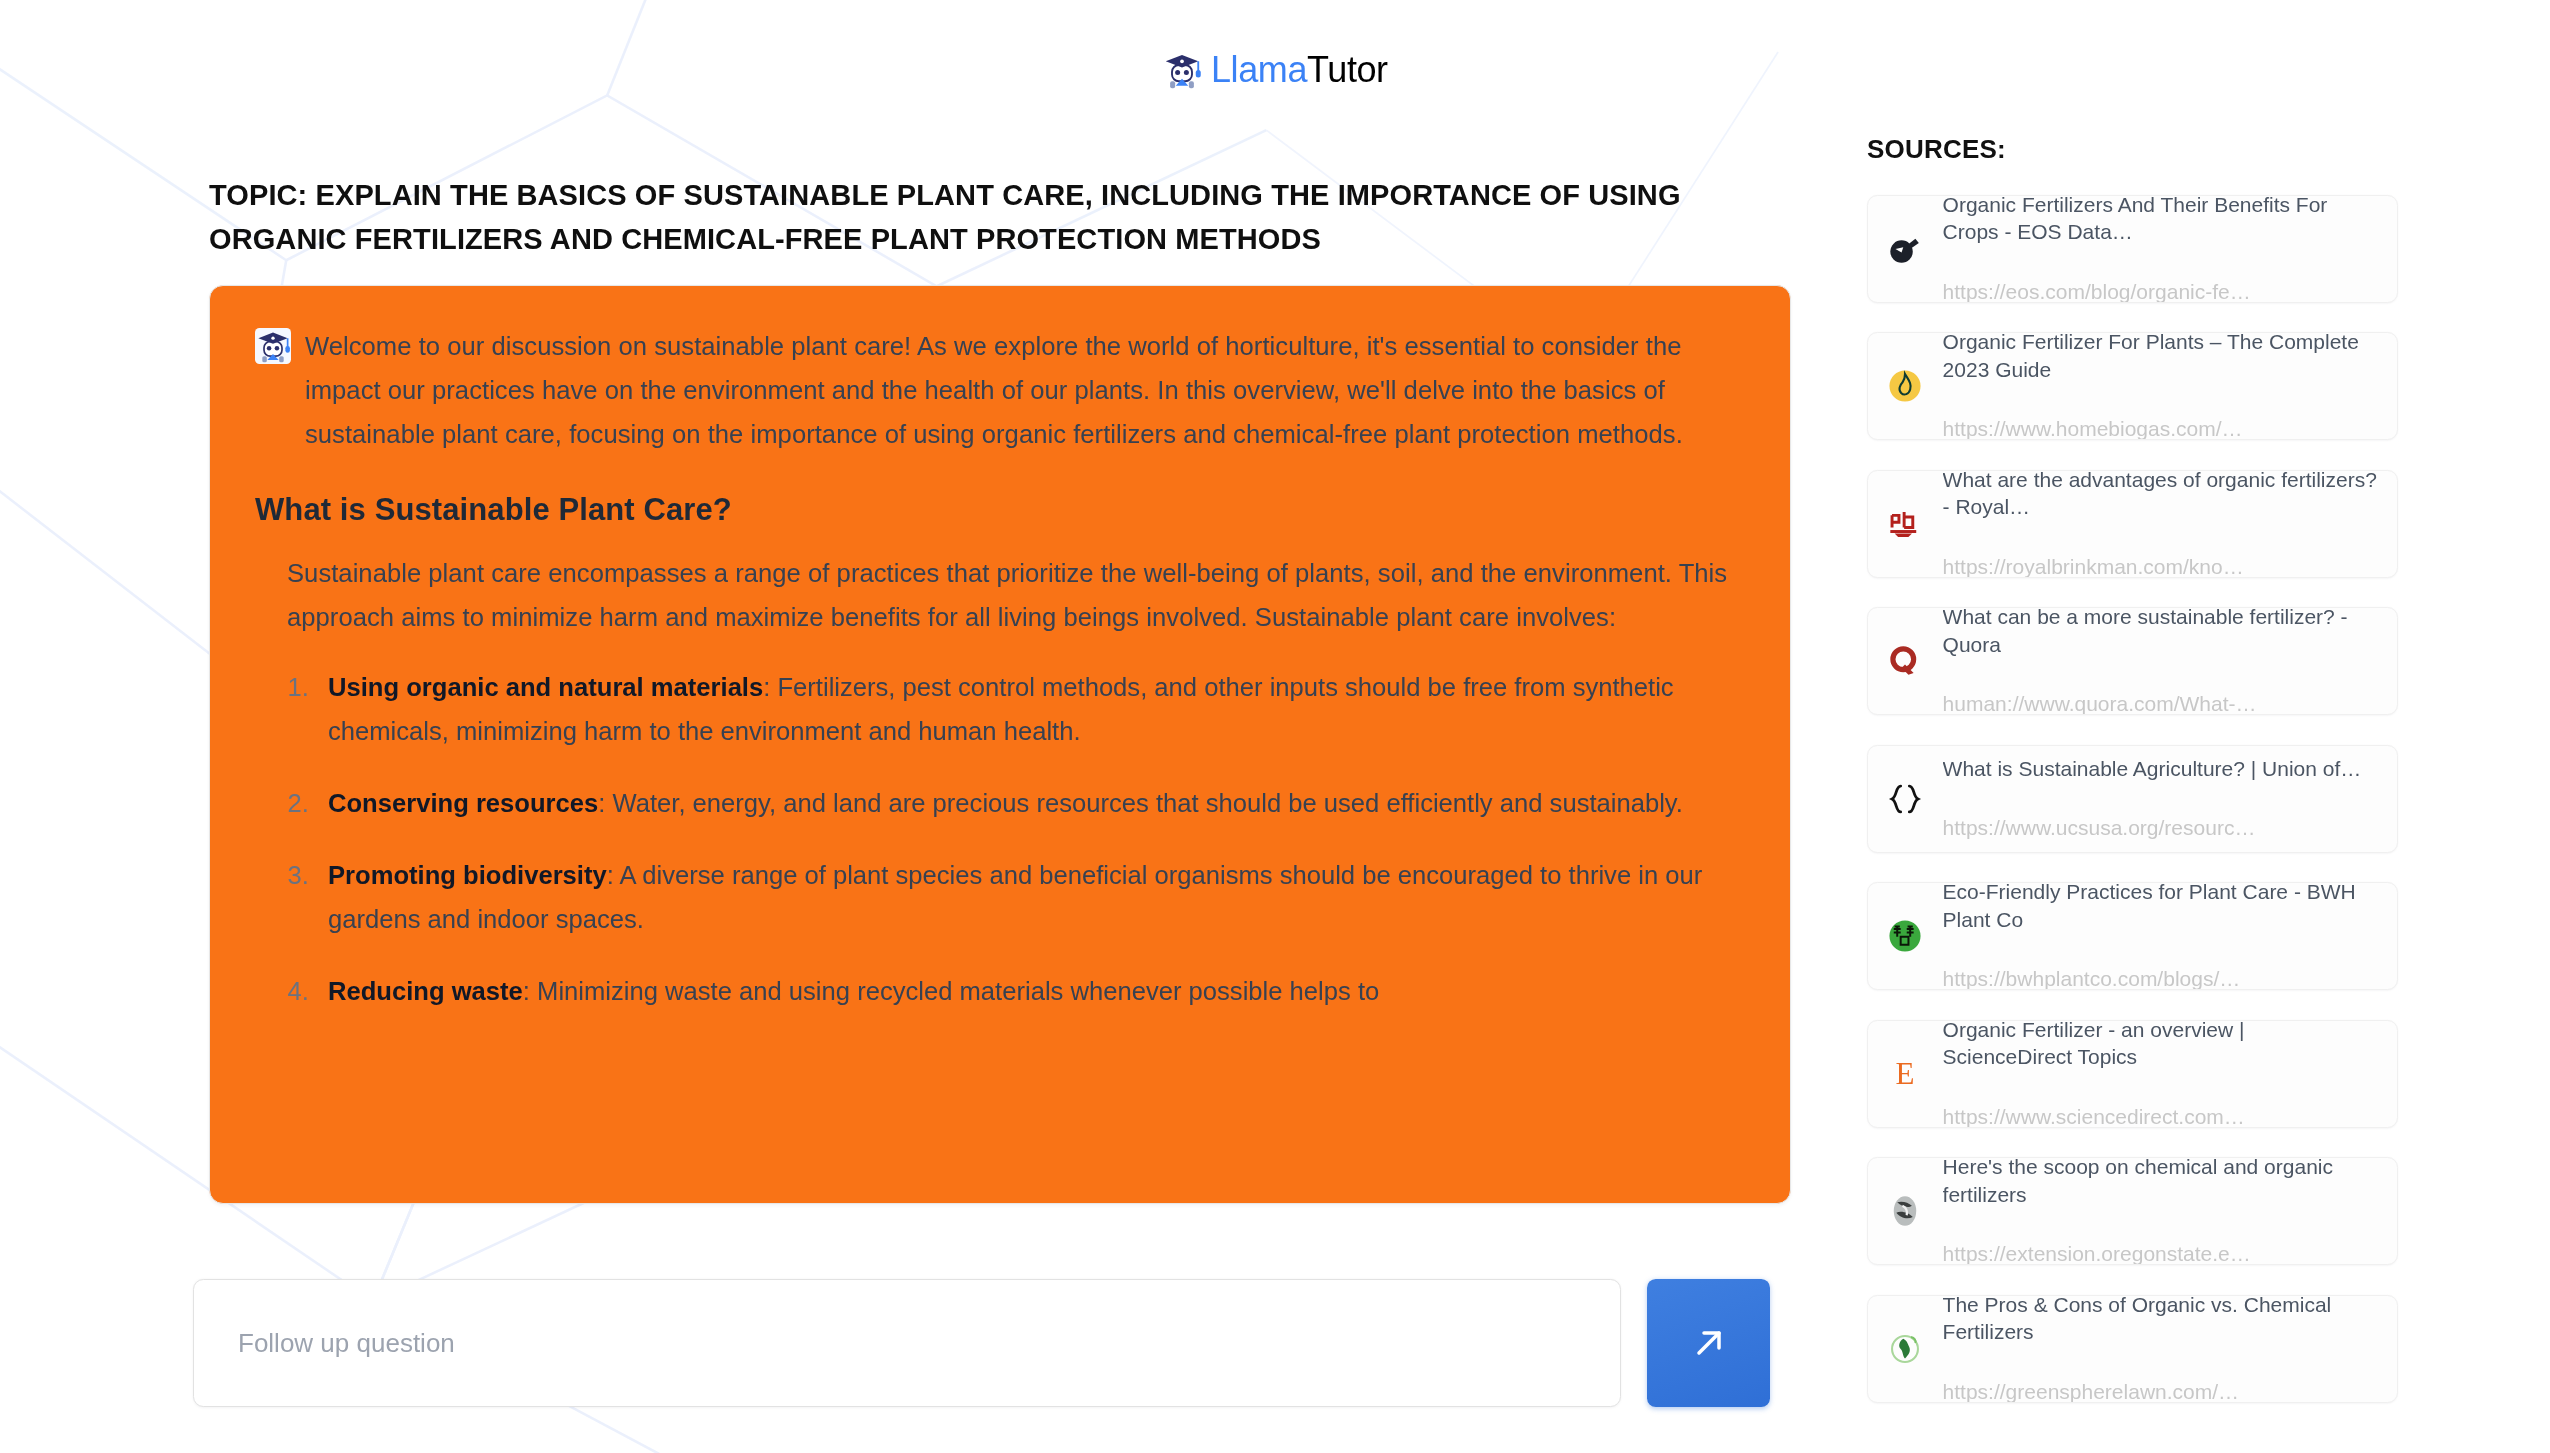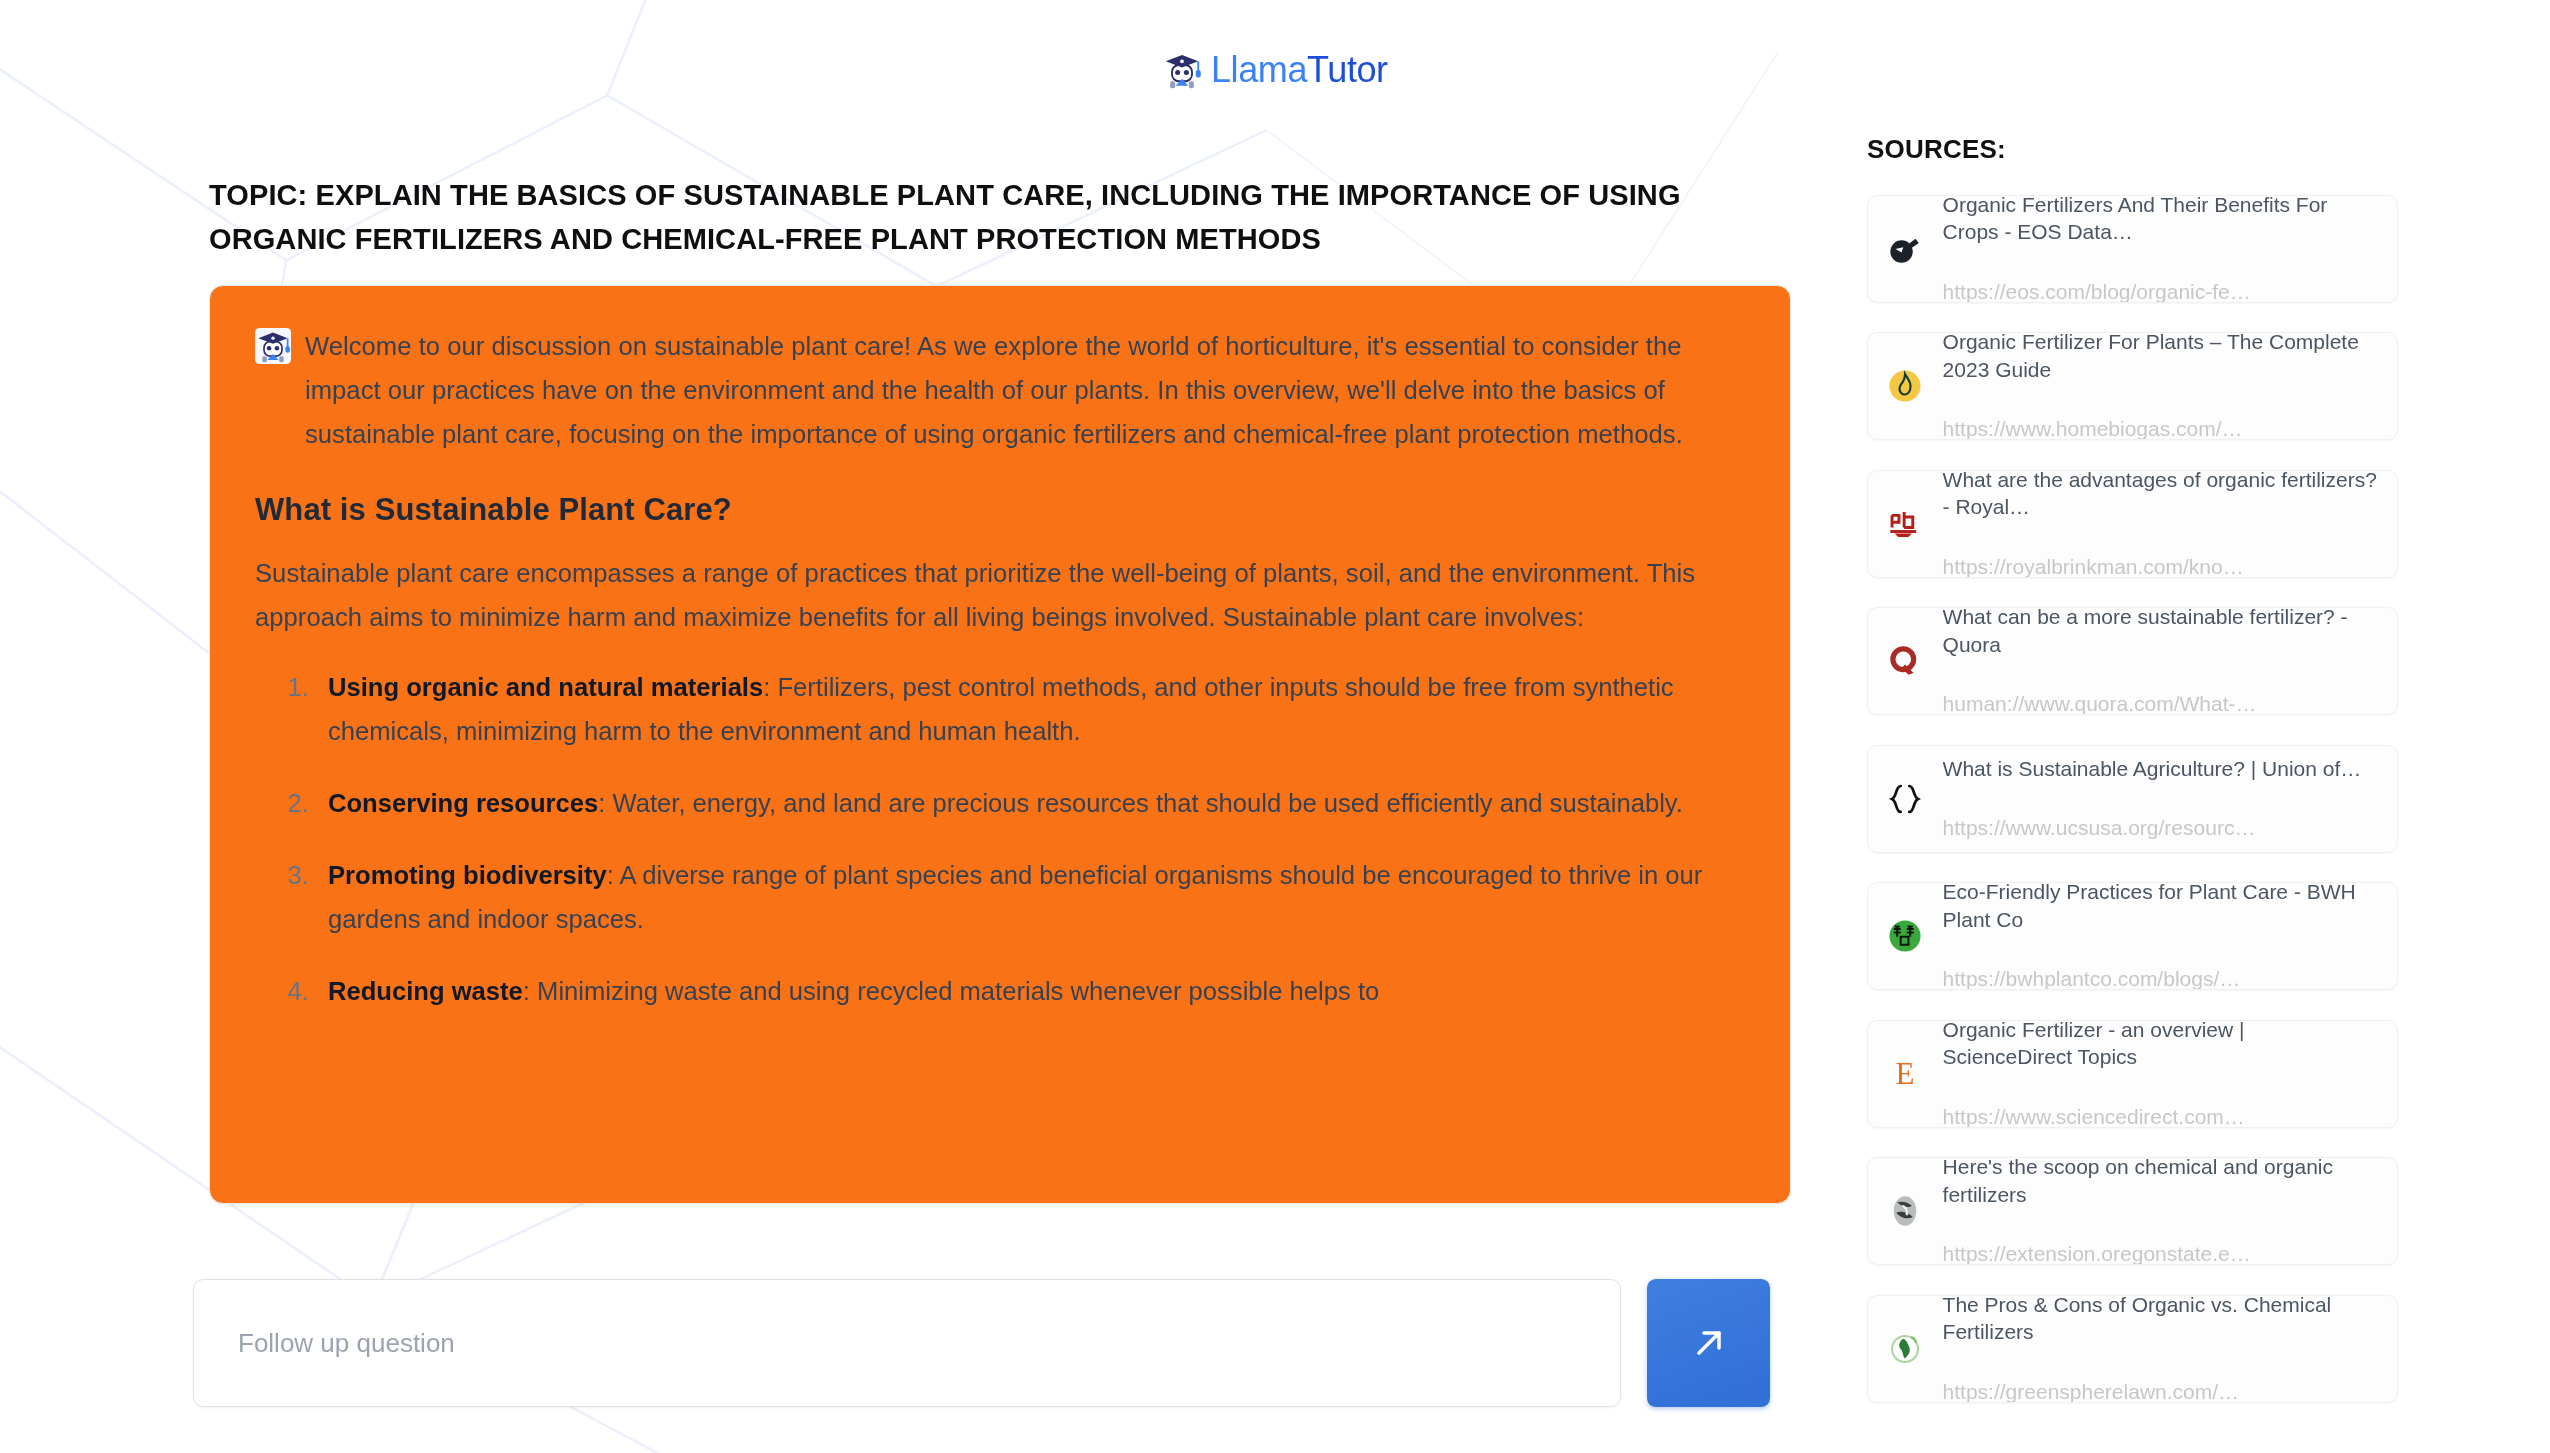--- a/index.html
+++ b/index.html
@@ -41,21 +41,21 @@
     gap: 8.7px;
   }
   .logo-mark { width: 40px; height: 40px; display:block; }
   .logo-text {
     font-size: 36px;
     letter-spacing: -0.4px;
     font-weight: 400;
     white-space: nowrap;
   }
   .logo-llama { color: #3B82F6; }
-  .logo-tutor { color: #1d4ed8; }
+  .logo-tutor { color: #000000; }
 
   
   #main-col {
     position: absolute;
     left: 209px;
     top: 173px;
     width: 1601px;
     z-index: 2;
   }
 
@@ -99,21 +99,21 @@
     color: #374151;
     letter-spacing: 0.04px;
   }
   .a-h2 {
     font-size: 31px;
     font-weight: 700;
     color: #1f2937;
     margin: 36px 0 22.6px 0;
     letter-spacing: 0.1px;
   }
-  .a-para.block { margin-top: 0; }
+  .a-para.block { margin-top: 0; margin-left: 32px; }
 
   ol.a-list {
     margin: 26px 0 0 0;
     padding-left: 61px;
     list-style-position: outside;
   }
   ol.a-list > li {
     font-size: 25.6px;
     line-height: 1.72;
     color: #374151;

